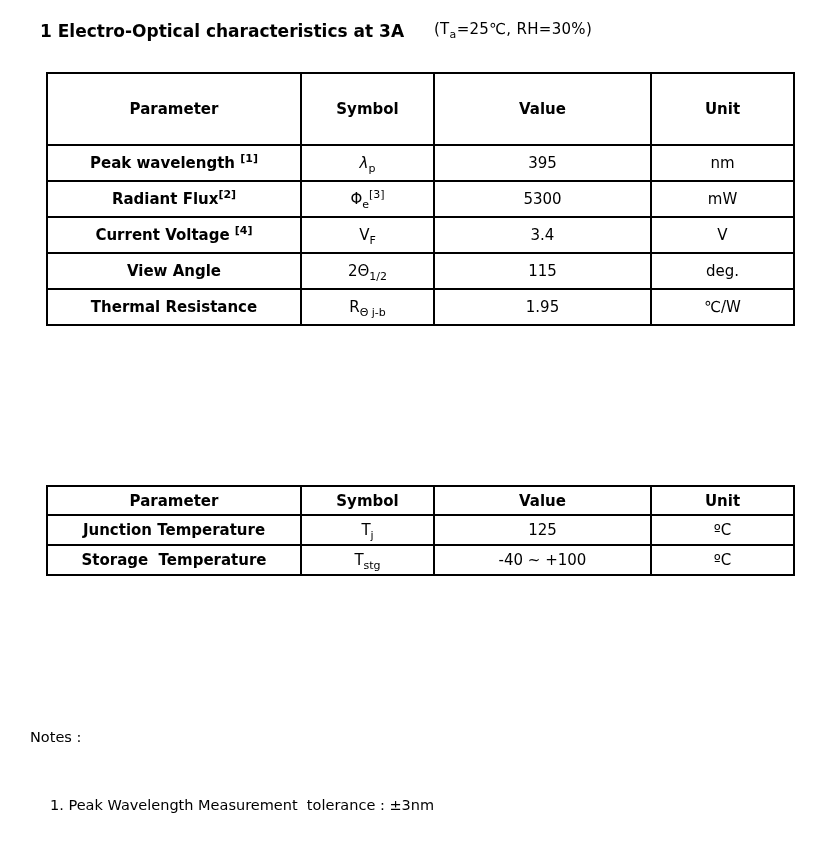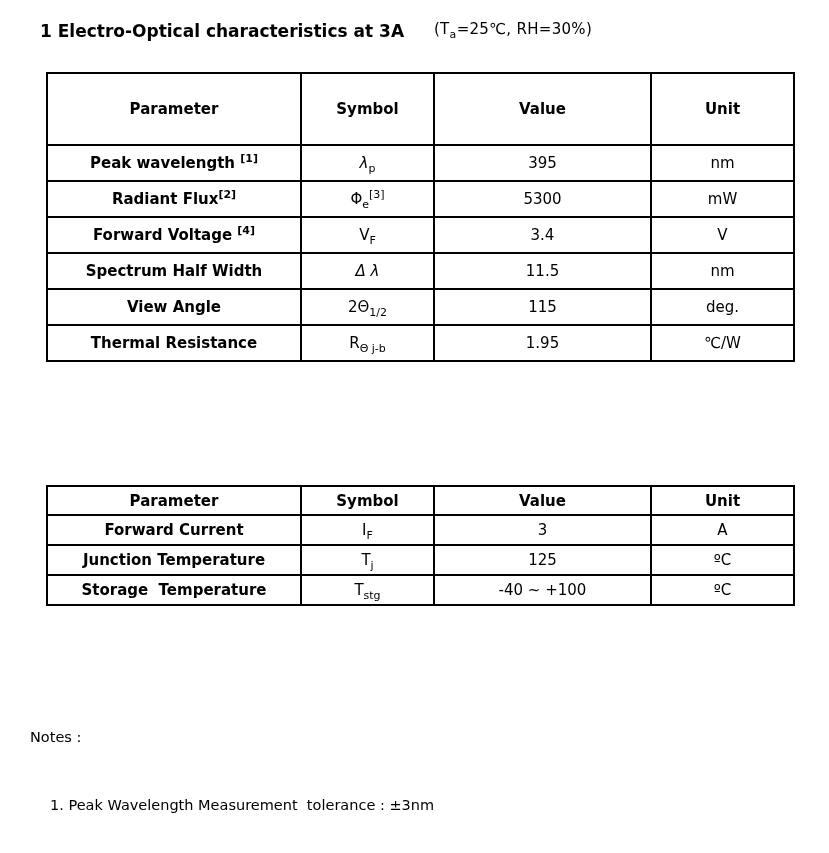--- a/index.html
+++ b/index.html
@@ -62,30 +62,24 @@
           <td class="value">395</td>
           <td class="unit">nm</td>
         </tr>
         <tr>
           <td class="param"><span>Radiant Flux</span><sup>[2]</sup></td>
           <td class="symbol"><span>Φ</span><sub>e</sub><sup>[3]</sup></td>
           <td class="value">5300</td>
           <td class="unit">mW</td>
         </tr>
         <tr>
-          <td class="param"><span>Forward Voltage </span><sup>[4]</sup></td>
+          <td class="param"><span>Current Voltage </span><sup>[4]</sup></td>
           <td class="symbol"><span>V</span><sub>F</sub></td>
           <td class="value">3.4</td>
           <td class="unit">V</td>
-        </tr>
-        <tr>
-          <td class="param"><span>Spectrum Half Width</span></td>
-          <td class="symbol"><span class="it">Δ λ</span></td>
-          <td class="value">11.5</td>
-          <td class="unit">nm</td>
         </tr>
         <tr>
           <td class="param"><span>View Angle</span></td>
           <td class="symbol"><span>2Θ</span><sub>1/2</sub></td>
           <td class="value">115</td>
           <td class="unit">deg.</td>
         </tr>
         <tr>
           <td class="param"><span>Thermal Resistance</span></td>
           <td class="symbol"><span>R</span><sub>Θ j-b</sub></td>
@@ -106,26 +100,20 @@
     <thead>
       <tr>
         <th>Parameter</th>
         <th>Symbol</th>
         <th>Value</th>
         <th>Unit</th>
       </tr>
     </thead>
     <tbody>
         <tr>
-          <td class="param"><span>Forward Current</span></td>
-          <td class="symbol"><span>I</span><sub>F</sub></td>
-          <td class="value">3</td>
-          <td class="unit">A</td>
-        </tr>
-        <tr>
           <td class="param"><span>Junction Temperature</span></td>
           <td class="symbol"><span>T</span><sub>j</sub></td>
           <td class="value">125</td>
           <td class="unit">ºC</td>
         </tr>
         <tr>
           <td class="param"><span>Storage  Temperature</span></td>
           <td class="symbol"><span>T</span><sub>stg</sub></td>
           <td class="value">-40 ~ +100</td>
           <td class="unit">ºC</td>

